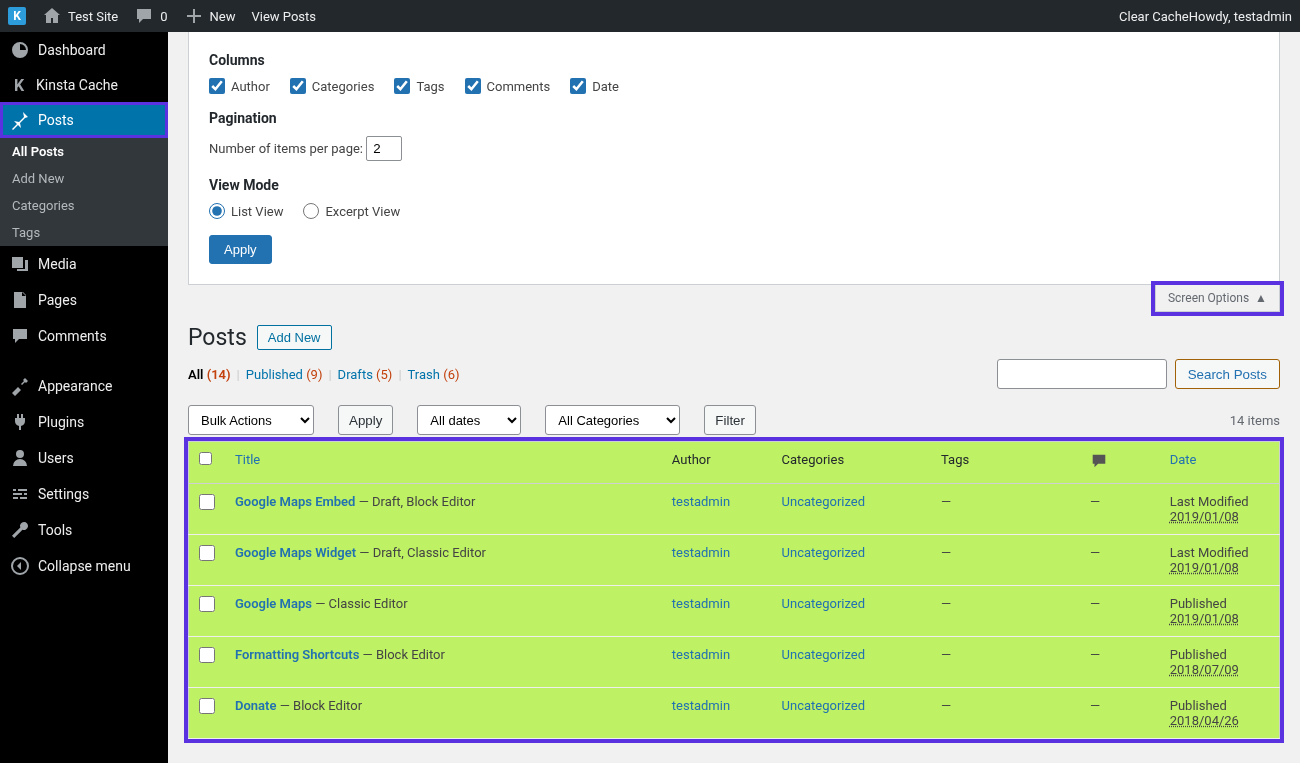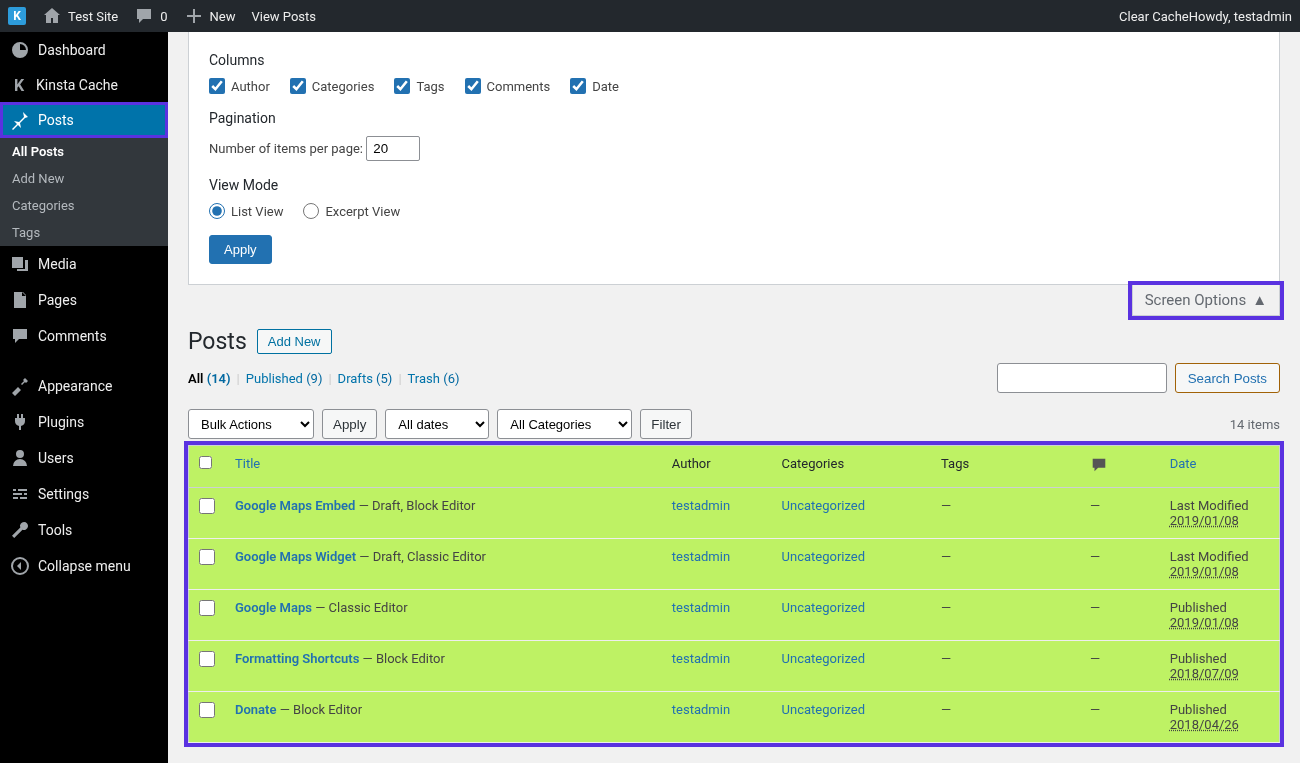--- a/index.html
+++ b/index.html
@@ -24,51 +24,51 @@
   .sidebar .submenu .sub-item { padding: 6px 12px; cursor: pointer; color: #b4b9be; font-size: 13px; }
   .sidebar .submenu .sub-item.current { color: #fff; font-weight: 600; }
   .sidebar svg { width: 20px; height: 20px; fill: #a0a5aa; }
   .sidebar .menu-item.active svg { fill: #fff; }
   
   
   .main { flex: 1; background: #f1f1f1; overflow: auto; padding: 0; }
   
   
   .screen-options-panel { background: #fff; border: 1px solid #ccd0d4; border-top: none; padding: 20px; margin: 0 20px 0 20px; }
-  .screen-options-panel h5 { font-size: 14px; font-weight: 400; margin-bottom: 10px; color: #23282d; }
+  .screen-options-panel h5 { font-size: 14px; font-weight: 700; margin-bottom: 10px; color: #23282d; }
   .columns-row { display: flex; gap: 20px; margin-bottom: 16px; }
   .col-check { display: flex; align-items: center; gap: 6px; }
   .col-check input[type=checkbox] { width: 16px; height: 16px; accent-color: #2271b1; }
-  .pagination-row input[type=number] { width: 54px; padding: 4px 6px; border: 1px solid #8c8f94; border-radius: 2px; }
+  .pagination-row input[type=number] { width: 36px; padding: 4px 6px; border: 1px solid #8c8f94; border-radius: 2px; }
   .viewmode-row { display: flex; gap: 20px; margin: 10px 0 16px; }
   .viewmode-row label { display: flex; align-items: center; gap: 6px; }
   .viewmode-row input[type=radio] { width: 16px; height: 16px; accent-color: #2271b1; }
   .apply-btn { background: #2271b1; color: #fff; border: 1px solid #2271b1; padding: 6px 14px; border-radius: 3px; cursor: pointer; font-size: 13px; }
   
   
   .screen-options-tab-wrap { display: flex; justify-content: flex-end; margin: 0 20px; }
-  .screen-options-tab { border: 1px solid #ccd0d4; border-top: none; background: #f1f1f1; padding: 6px 12px; cursor: pointer; font-size: 15px; color: #646970; display: flex; align-items: center; gap: 6px; outline: 4px solid #5a32e0; }
+  .screen-options-tab { border: 1px solid #ccd0d4; border-top: none; background: #f1f1f1; padding: 6px 12px; cursor: pointer; font-size: 12px; color: #646970; display: flex; align-items: center; gap: 6px; outline: 4px solid #5a32e0; }
   
   
   .heading-row { display: flex; align-items: center; gap: 10px; padding: 12px 20px 8px; }
   .heading-row h1 { font-size: 23px; font-weight: 400; color: #23282d; }
   .heading-row .add-new { border: 1px solid #0071a1; color: #0071a1; background: #f6f7f7; padding: 4px 10px; border-radius: 2px; cursor: pointer; font-size: 13px; }
   
   
   .subsubsub { padding: 0 20px 10px; font-size: 13px; display: flex; align-items: center; }
   .subsubsub .filter-link { color: #0073aa; cursor: pointer; }
   .subsubsub .filter-link.current { color: #000; font-weight: 600; }
-  .subsubsub .count { color: #0369a1; }
+  .subsubsub .count { color: #c2410c; }
   .subsubsub .sep { margin: 0 6px; color: #ccc; }
   .search-wrap { margin-left: auto; display: flex; gap: 8px; }
   .search-wrap input[type=search] { width: 170px; padding: 4px 8px; border: 1px solid #8c8f94; border-radius: 3px; height: 30px; }
   .search-wrap button { border: 1px solid #a16207; color: #2271b1; background: #f6f7f7; padding: 4px 12px; border-radius: 3px; cursor: pointer; height: 30px; }
   
   
-  .tablenav { display: flex; align-items: center; gap: 8px; padding: 6px 20px; }
+  .tablenav { display: flex; align-items: center; gap: 24px; padding: 6px 20px; }
   .tablenav select { padding: 2px 24px 2px 8px; border: 1px solid #8c8f94; border-radius: 3px; height: 30px; font-size: 13px; background: #fff; }
   .tablenav .action-btn { border: 1px solid #8c8f94; background: #f6f7f7; padding: 4px 10px; border-radius: 3px; cursor: pointer; height: 30px; color: #2c3338; }
   .tablenav .count-text { margin-left: auto; color: #646970; font-size: 13px; }
   
   
   .posts-table { width: calc(100% - 40px); margin: 0 20px; border: 1px solid #ccd0d4; background: #bef264; border-collapse: collapse; outline: 4px solid #5a32e0; }
   .posts-table th, .posts-table td { text-align: left; padding: 10px 10px; font-size: 13px; vertical-align: top; }
   .posts-table thead th { font-weight: 400; color: #2271b1; border-bottom: 1px solid #ccd0d4; }
   .posts-table thead th.cb { width: 30px; }
   .posts-table thead th a { cursor: pointer; }

